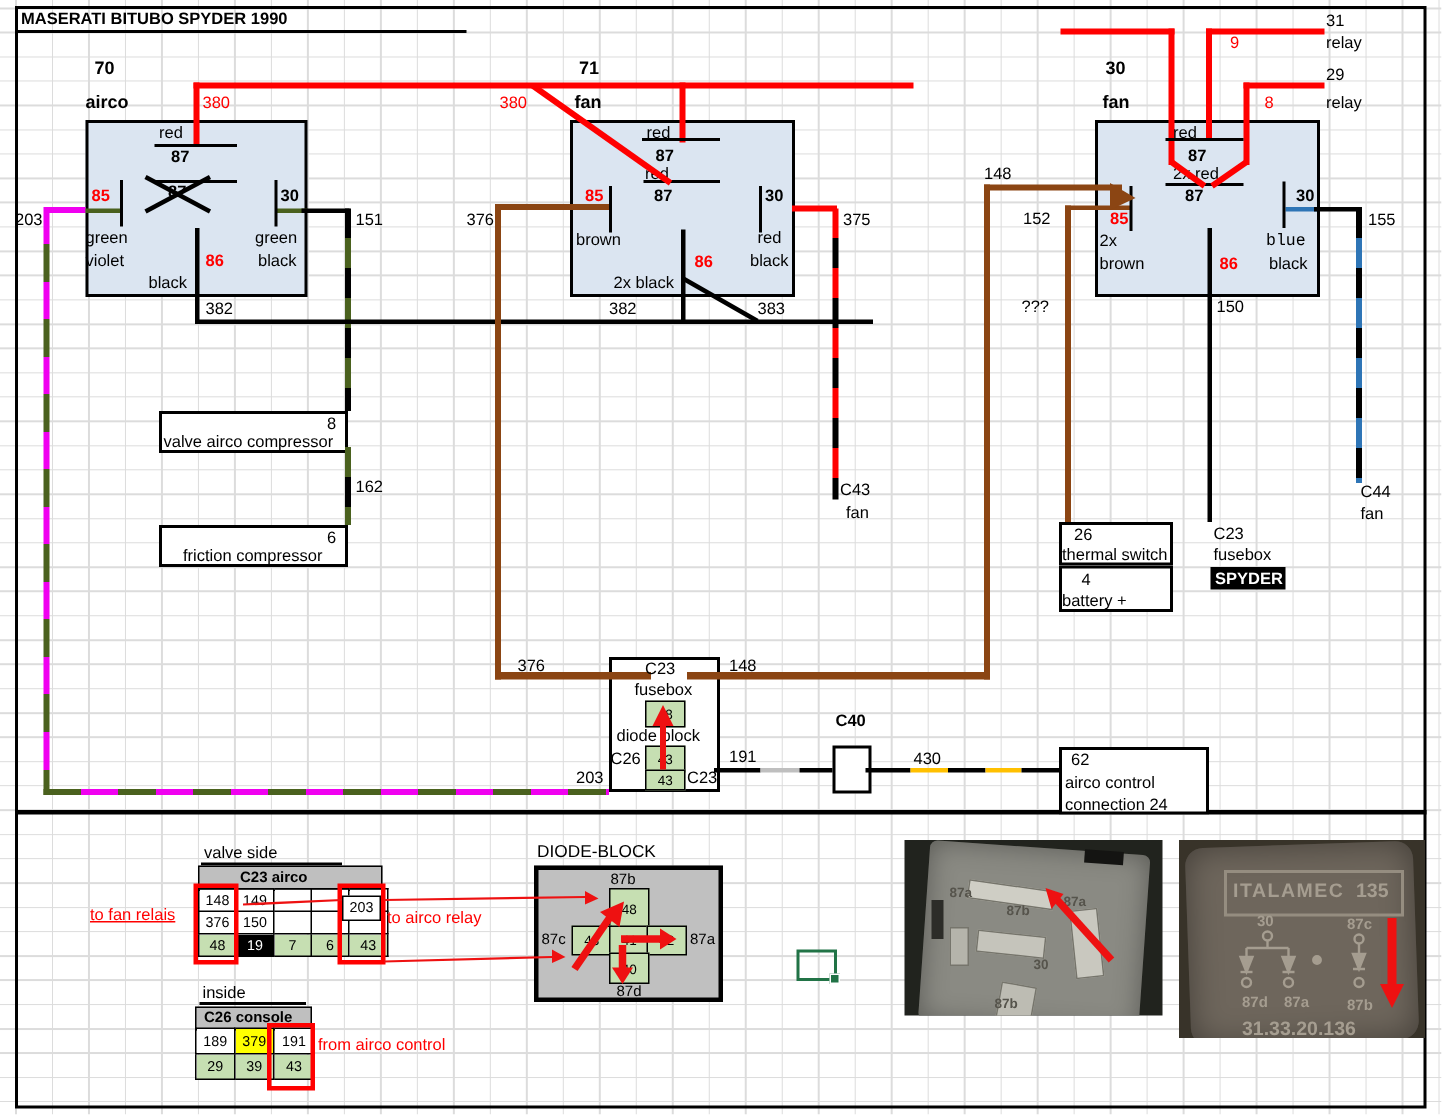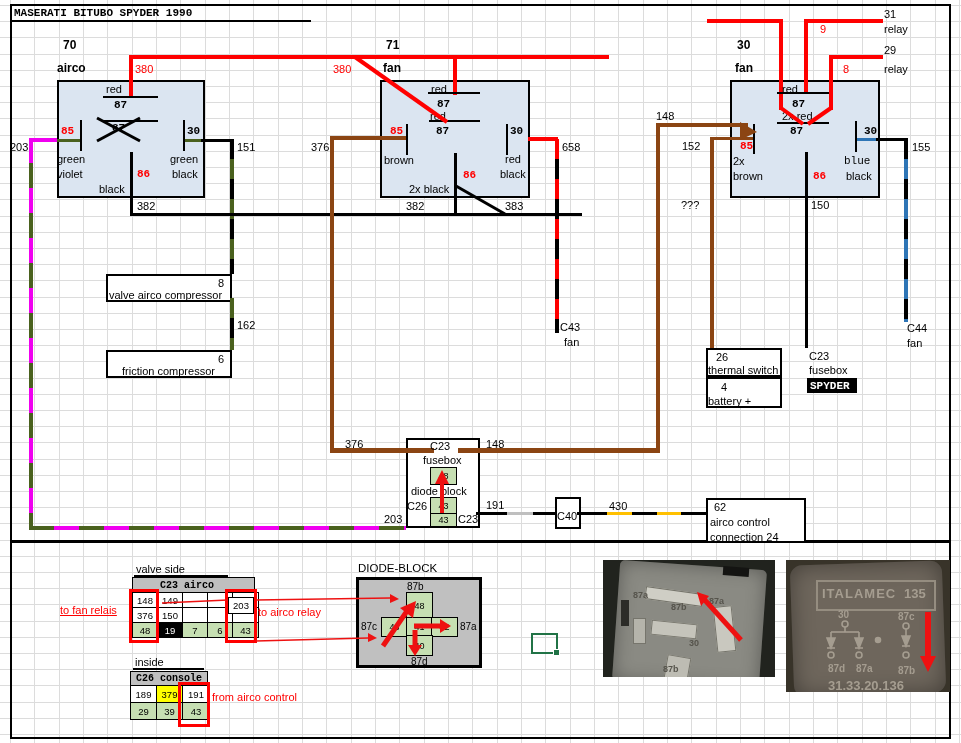--- a/index.html
+++ b/index.html
@@ -3,21 +3,21 @@
 <meta charset="utf-8">
 <style>
   html,body{margin:0;padding:0;background:#fff;}
   #sheet{position:relative;width:961px;height:743px;background:#fff;overflow:hidden;
     font-family:"Liberation Sans",sans-serif;
     background-image:
       repeating-linear-gradient(to right,#dcdcdc 0 1px,transparent 1px 24.33px),
       repeating-linear-gradient(to bottom,#dcdcdc 0 1px,transparent 1px 16.2px);
     background-position:10px 5px;}
   .lbl{position:absolute;font-size:11px;color:#000;white-space:nowrap;line-height:1.1;}
-  .b{font-weight:bold;font-family:Liberation Mono, monospace;}
+  .b{font-weight:bold;}
   .h12{font-size:12px;font-weight:bold;}
   .rd{color:#f00;}
   .wire{position:absolute;}
   .relay{position:absolute;background:#dbe5f1;border:2px solid #000;}
   .whitebox{position:absolute;background:#fff;border:2px solid #000;}
   .cellg{position:absolute;background:#c6dfb2;border:1px solid #000;font-size:9px;
     display:flex;align-items:center;justify-content:center;}
   .gridtable{position:absolute;border-collapse:collapse;table-layout:fixed;}
   .gridtable td{border:1px solid #000;font-size:9.5px;text-align:center;padding:0;background:#fff;overflow:hidden;}
   .g{background:#c6dfb2!important;}
@@ -145,21 +145,21 @@
   <span class="lbl" style="left:57px;top:168px;">violet</span>
   <span class="lbl" style="left:170px;top:153px;">green</span>
   <span class="lbl" style="left:172px;top:168px;">black</span>
   <span class="lbl b rd" style="left:137px;top:168px;">86</span>
   <span class="lbl" style="left:99px;top:183px;">black</span>
 
   <span class="lbl" style="left:10px;top:141px;">203</span>
   <span class="lbl" style="left:237px;top:141px;">151</span>
   <span class="lbl" style="left:137px;top:200px;">382</span>
   <span class="lbl" style="left:311px;top:141px;">376</span>
-  <span class="lbl" style="left:562px;top:141px;">658</span>
+  <span class="lbl" style="left:562px;top:141px;">375</span>
   <span class="lbl" style="left:406px;top:200px;">382</span>
   <span class="lbl" style="left:505px;top:200px;">383</span>
 
   <span class="lbl" style="left:431px;top:83px;">red</span>
   <span class="lbl b" style="left:437px;top:98px;">87</span>
   <span class="lbl" style="left:430px;top:110px;">red</span>
   <span class="lbl b" style="left:436px;top:125px;">87</span>
   <span class="lbl b rd" style="left:390px;top:125px;">85</span>
   <span class="lbl" style="left:384px;top:154px;">brown</span>
   <span class="lbl b" style="left:510px;top:125px;">30</span>
@@ -205,21 +205,21 @@
 
   <span class="lbl" style="left:345px;top:438px;">376</span>
   <span class="lbl" style="left:430px;top:440px;">C23</span>
   <span class="lbl" style="left:486px;top:438px;">148</span>
   <span class="lbl" style="left:423px;top:454px;">fusebox</span>
   <span class="lbl" style="left:411px;top:485px;">diode block</span>
   <span class="lbl" style="left:407px;top:500px;">C26</span>
   <span class="lbl" style="left:458px;top:513px;">C23</span>
   <span class="lbl" style="left:384px;top:513px;">203</span>
   <span class="lbl" style="left:486px;top:499px;">191</span>
-  <span class="lbl" style="left:557px;top:510px;">C40</span>
+  <span class="lbl" style="left:557px;top:475px;font-weight:bold;">C40</span>
   <span class="lbl" style="left:609px;top:500px;">430</span>
   <span class="lbl" style="left:714px;top:501px;">62</span>
   <span class="lbl" style="left:710px;top:516px;">airco control</span>
   <span class="lbl" style="left:710px;top:531px;">connection 24</span>
 
   <span class="lbl" style="left:136px;top:563px;">valve side</span>
   <div class="wire" style="left:134px;top:575px;width:94px;height:2px;background:#000;"></div>
   <div class="wire" style="left:132px;top:577px;width:121px;height:15px;background:#bfbfbf;border:1px solid #000;"></div>
   <span class="lbl b" style="left:160px;top:580px;font-size:10px;">C23 airco</span>
 

